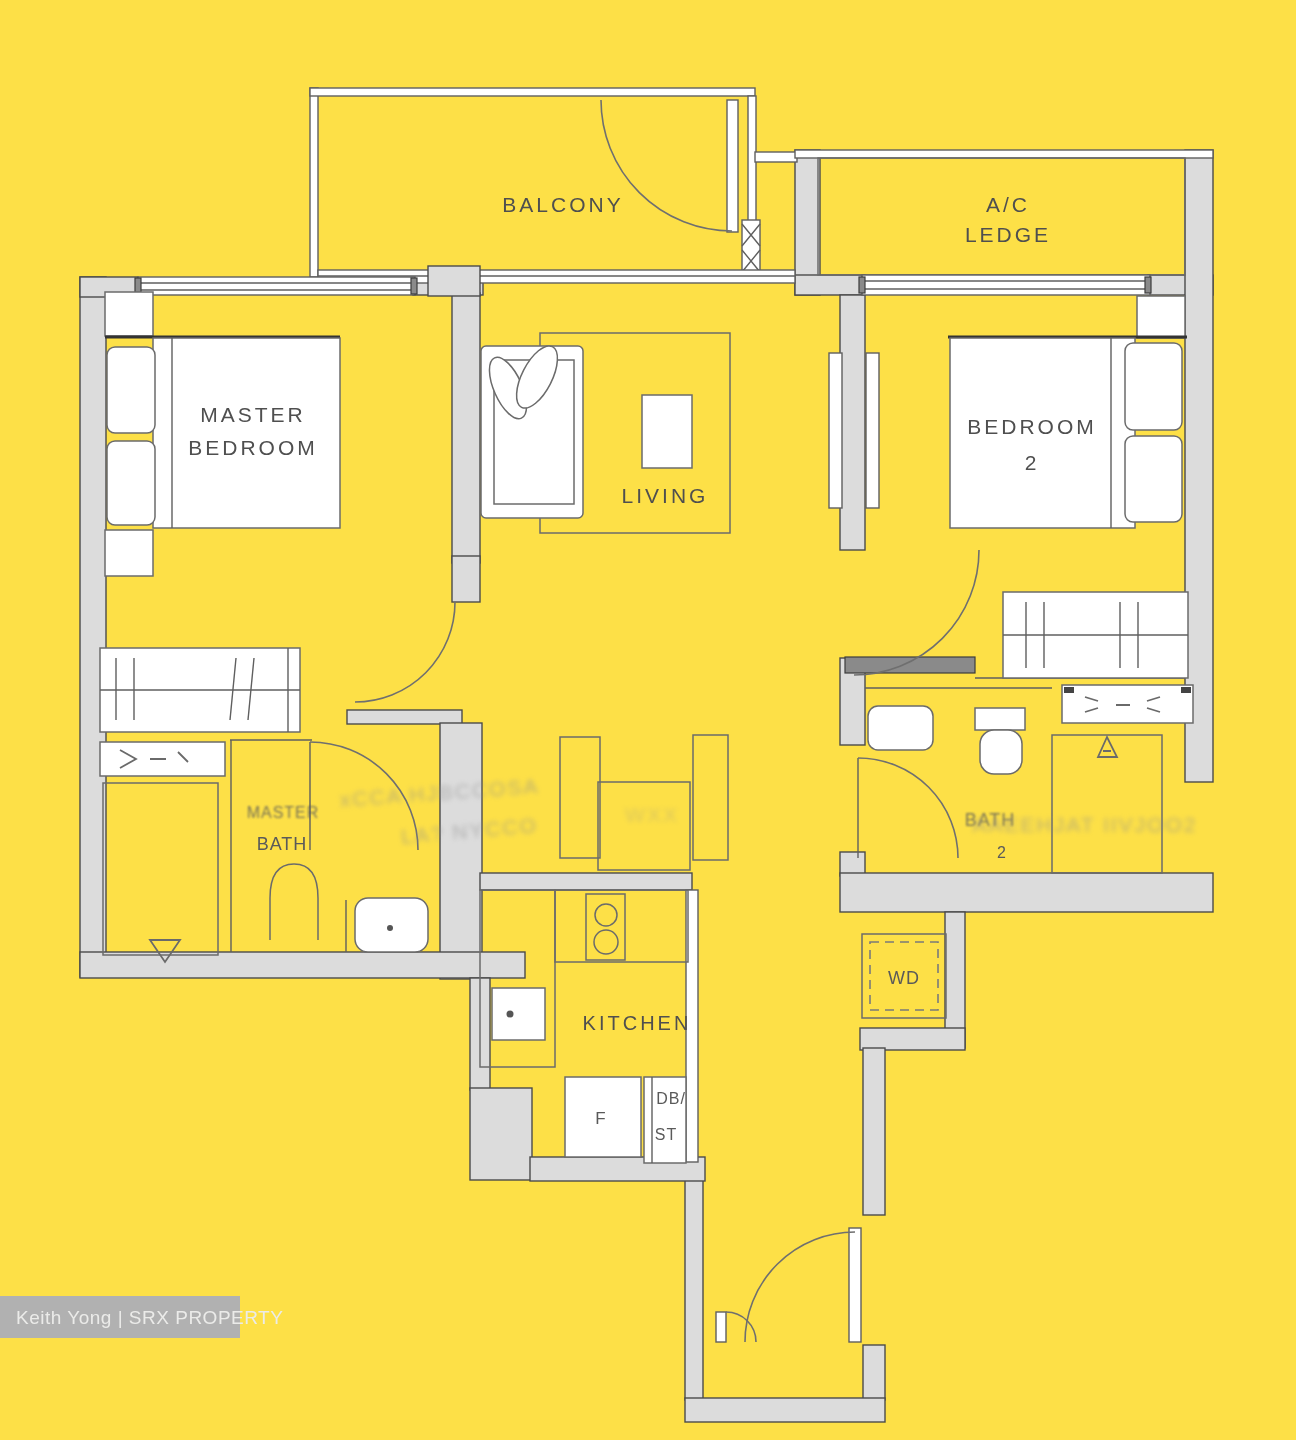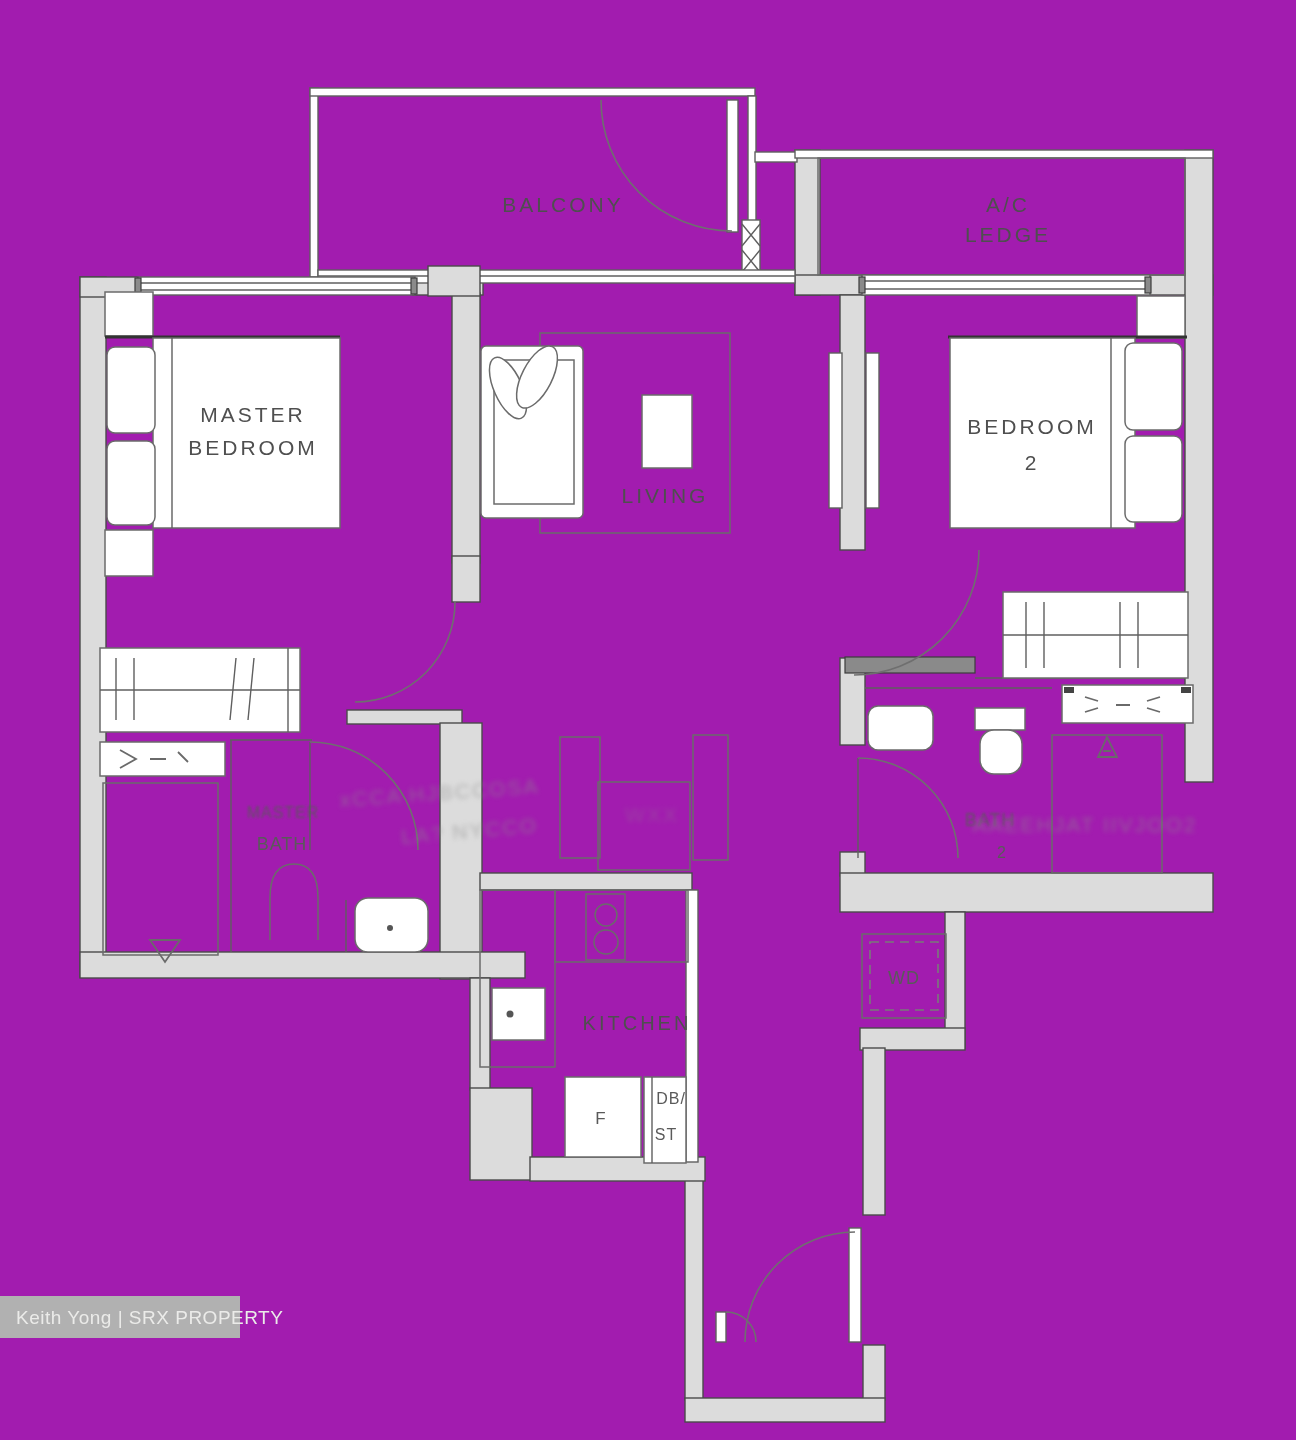--- a/index.html
+++ b/index.html
@@ -1,16 +1,16 @@
 <!DOCTYPE html>
 <html><head>
 <meta charset="utf-8">
 <style>
   html,body{margin:0;padding:0;background:#ffffff;}
-  #stage{position:relative;width:1296px;height:1440px;background:#a21caf;overflow:hidden;
+  #stage{position:relative;width:1296px;height:1440px;background:#fde047;overflow:hidden;
          font-family:"Liberation Sans", sans-serif;}
   svg{position:absolute;left:0;top:0;}
   
   .wall{fill:#dcdcdc;stroke:#4a4a4a;stroke-width:1.4;}
   .walldark{fill:#8a8a8a;stroke:#3c3c3c;stroke-width:1.2;}
   .thin{fill:#ffffff;stroke:#5f5f5f;stroke-width:1.4;}
   .ln{stroke:#5f5f5f;stroke-width:1.4;fill:none;}
   .lnD{stroke:#333333;stroke-width:3;fill:none;}
   .furn{fill:#ffffff;stroke:#6b6b6b;stroke-width:1.5;}
   .furnNF{fill:none;stroke:#6b6b6b;stroke-width:1.5;}

